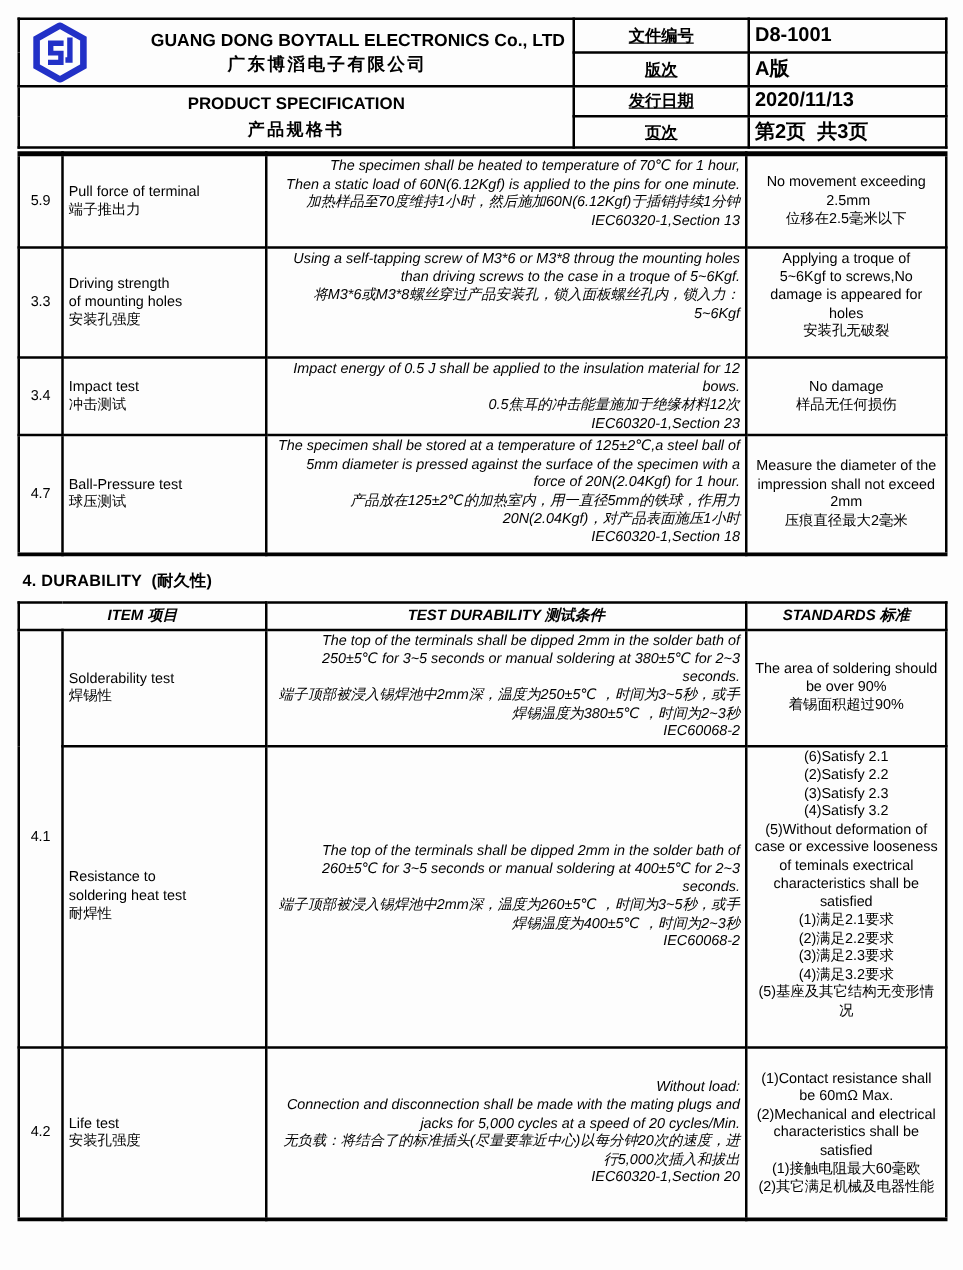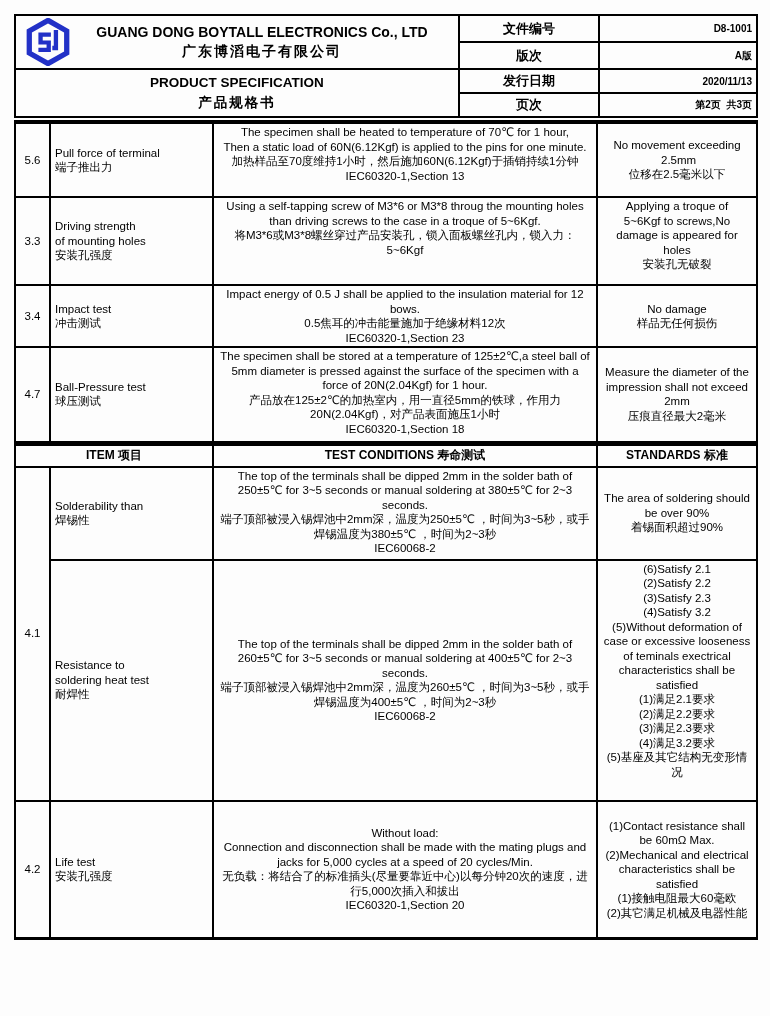--- a/index.html
+++ b/index.html
@@ -15,46 +15,46 @@
   td,th{border:2px solid #000;padding:1px 4px;overflow:hidden;}
   .pre{white-space:pre-wrap;word-wrap:break-word;}
 
   
   .hdr{border:2px solid #000;}
   .hdr td{font-weight:bold;}
   .company-cell{padding:2px 6px;}
   .company-flex{display:flex;align-items:center;height:100%;}
   .logo-box{width:48px;height:48px;flex:0 0 48px;margin-left:2px;}
   .company-text{flex:1;text-align:center;line-height:1.35;}
-  .company-en{font-size:14px;font-weight:bold;}
+  .company-en{font-size:14px;font-weight:bold;text-align:right;}
   .company-cn{font-size:14px;font-weight:bold;letter-spacing:2px;}
   .doc-title-cell{text-align:center;line-height:1.5;}
   .doc-title-en{font-size:13.5px;font-weight:bold;}
   .doc-title-cn{font-size:13.5px;font-weight:bold;letter-spacing:2px;}
-  .meta-lbl{text-align:center;font-size:13px;}
-  .meta-val{text-align:right;font-size:10px;}
+  .meta-lbl{text-align:center;font-size:13px;text-decoration:underline;}
+  .meta-val{text-align:left;font-size:16px;}
 
   
   .spec td{font-size:11.5px;line-height:14.5px;}
   .t3{border-top:4px solid #000;border-bottom:3px solid #000;}
   .t4{border-bottom:3px solid #000;}
   .num{text-align:center;vertical-align:middle;font-size:12px;}
   .item{text-align:left;vertical-align:middle;}
-  .cond{text-align:center;vertical-align:top;padding:1px 4px 1px 4px;}
+  .cond{text-align:right;vertical-align:top;padding:1px 4px 1px 4px;font-style:italic;}
   .std{text-align:center;vertical-align:middle;}
   .v-top{vertical-align:top;}
   .v-mid{vertical-align:middle;}
   .h-r32{height:75px;} .h-r33{height:88px;} .h-r34{height:56px;} .h-r35{height:95px;}
   .h-hdr4{height:22px;} .h-r41a{height:93px;} .h-r41b{height:241px;} .h-r42{height:138px;}
 
   .sec-title{
     font-size:13px;font-weight:bold;
     padding:11px 0 7px 4px;letter-spacing:.2px;
   }
-  .t4 th{font-size:12px;font-weight:bold;text-align:center;vertical-align:middle;}
+  .t4 th{font-size:12px;font-weight:bold;text-align:center;vertical-align:middle;font-style:italic;}
 </style>
 </head>
 <body>
 
 <div class="page">
 
   <table class="hdr">
     <colgroup>
         <col style="width:444px">
         <col style="width:140px">
@@ -101,21 +101,21 @@
 
   <table class="spec t3" style="margin-top:2px">
     <colgroup>
         <col style="width:35px">
         <col style="width:163px">
         <col style="width:384px">
         <col style="width:160px">
       </colgroup>
     <tbody>
         <tr class="h-r32">
-      <td class="num">5.6</td>
+      <td class="num">5.9</td>
       <td class="item pre">Pull force of terminal
 端子推出力</td>
       <td class="cond pre">The specimen shall be heated to temperature of 70℃ for 1 hour,
 Then a static load of 60N(6.12Kgf) is applied to the pins for one minute.
 加热样品至70度维持1小时，然后施加60N(6.12Kgf)于插销持续1分钟
 IEC60320-1,Section 13</td>
       <td class="std pre v-mid">No movement exceeding
  2.5mm
 位移在2.5毫米以下</td>
     </tr>
@@ -148,37 +148,38 @@
       <td class="cond pre">The specimen shall be stored at a temperature of 125±2℃,a steel ball of 5mm diameter is pressed against the surface of the specimen with a force of 20N(2.04Kgf) for 1 hour.
 产品放在125±2℃的加热室内，用一直径5mm的铁球，作用力
 20N(2.04Kgf)，对产品表面施压1小时
 IEC60320-1,Section 18</td>
       <td class="std pre v-mid">Measure the diameter of the impression shall not exceed 2mm
 压痕直径最大2毫米</td>
     </tr>
   </tbody>
     </table>
 
+  <div class="sec-title pre">4. DURABILITY  (耐久性)</div>
 
   <table class="spec t4">
     <colgroup>
         <col style="width:35px">
         <col style="width:163px">
         <col style="width:384px">
         <col style="width:160px">
       </colgroup>
     <tbody>
         <tr class="h-hdr4">
       <th colspan="2">ITEM 项目</th>
-      <th>TEST CONDITIONS 寿命测试</th>
+      <th>TEST DURABILITY 测试条件</th>
       <th>STANDARDS 标准</th>
     </tr>
     <tr class="h-r41a">
       <td class="num" rowspan="2">4.1</td>
-      <td class="item pre">Solderability than
+      <td class="item pre">Solderability test
 焊锡性</td>
       <td class="cond pre">The top of the terminals shall be dipped 2mm in the solder bath of 250±5℃ for 3~5 seconds or manual soldering at 380±5℃ for 2~3 seconds.
 端子顶部被浸入锡焊池中2mm深，温度为250±5℃ ，时间为3~5秒，或手焊锡温度为380±5℃ ，时间为2~3秒
 IEC60068-2</td>
       <td class="std pre v-mid">The area of soldering should be over 90%
 着锡面积超过90%</td>
     </tr>
     <tr class="h-r41b">
       <td class="item pre">Resistance to
 soldering heat test

